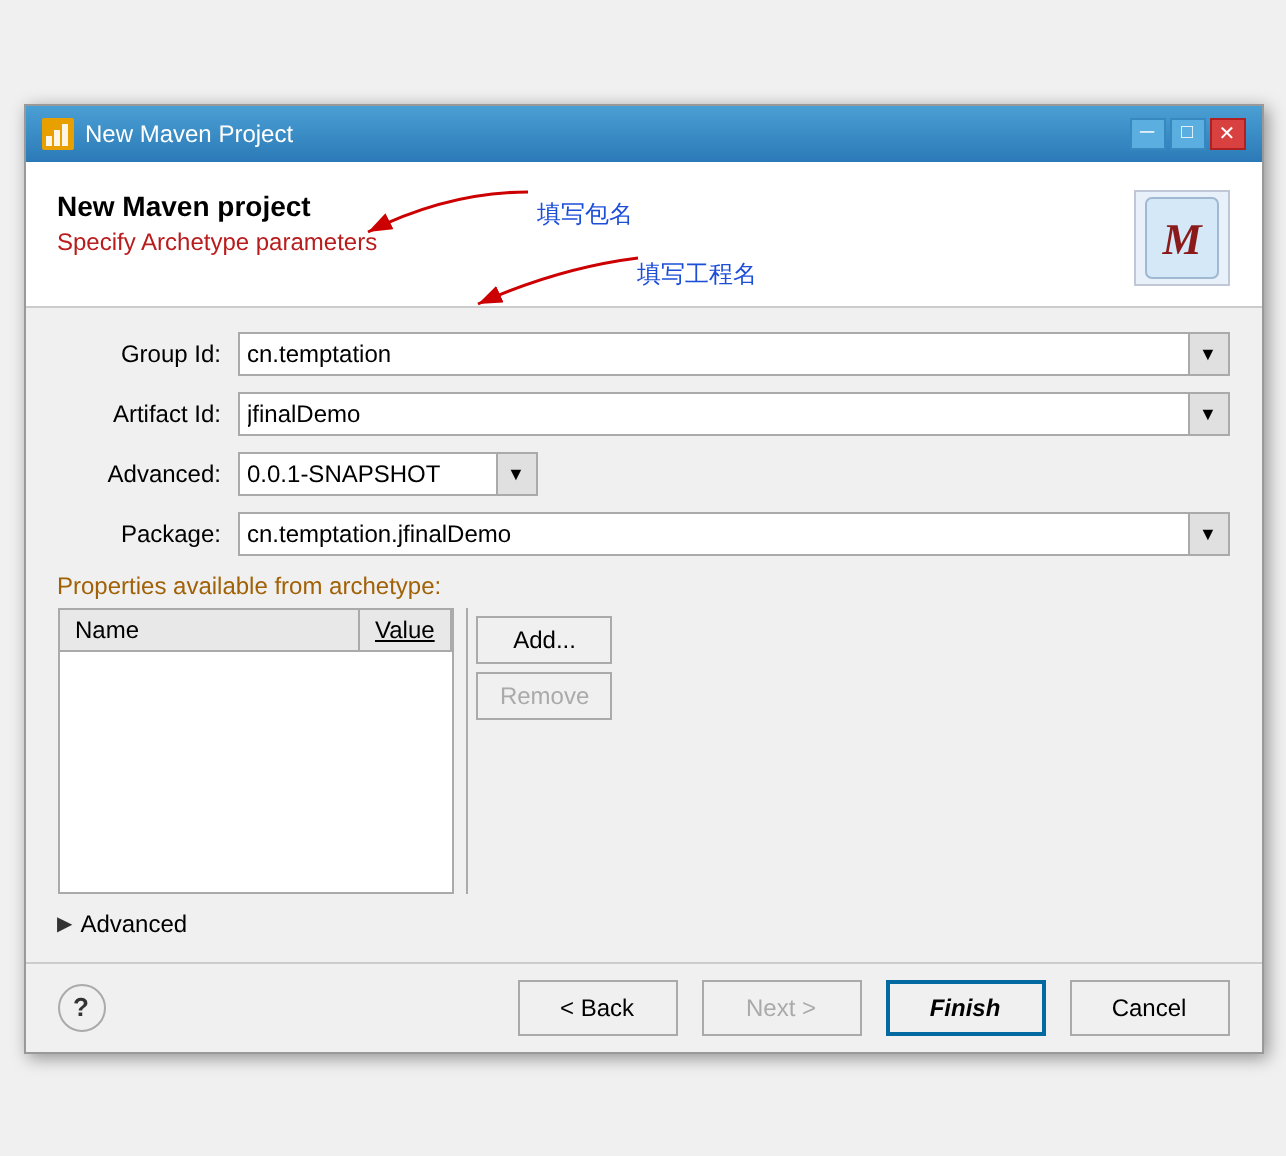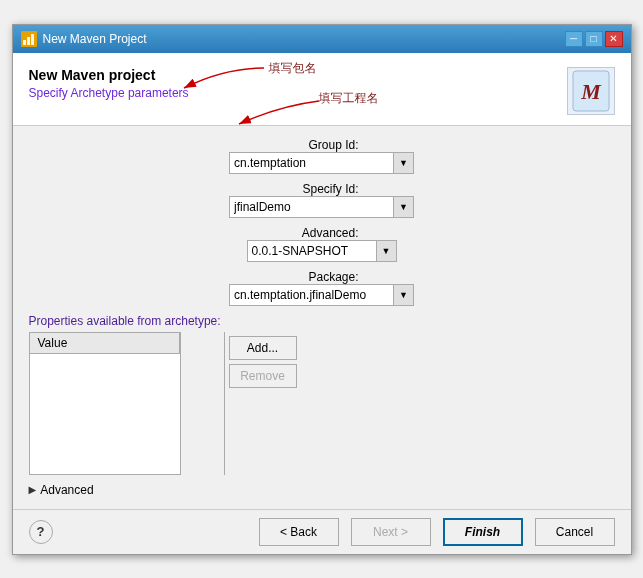--- a/index.html
+++ b/index.html
@@ -81,21 +81,21 @@
       border-bottom: 1px solid #ccc;
     }
     .dialog-header-text h2 {
       font-size: 14px;
       font-weight: bold;
       color: #000;
       margin-bottom: 3px;
     }
     .dialog-header-text p {
       font-size: 12px;
-      color: #6d28d9;
+      color: #b91c1c;
     }
     .maven-logo {
       width: 48px;
       height: 48px;
       background: #e8f0fa;
       border: 1px solid #c0c8d8;
       display: flex;
       align-items: center;
       justify-content: center;
       font-size: 20px;
@@ -105,21 +105,20 @@
     }
     .dialog-body {
       padding: 12px 16px;
       flex: 1;
       position: relative;
     }
     .form-row {
       display: flex;
       align-items: center;
       margin-bottom: 8px;
-      flex-direction: column;
     }
     .form-label {
       width: 90px;
       font-size: 12px;
       color: #000;
       text-align: right;
       padding-right: 8px;
     }
     .form-input-wrap {
       flex: 1;
@@ -153,30 +152,31 @@
     .form-select {
       height: 22px;
       border: 1px solid #aaa;
       padding: 2px 4px;
       font-size: 12px;
       background: white;
       width: 130px;
     }
     .annotation-text {
       position: absolute;
-      color: #7f1d1d;
+      color: #1d4ed8;
       font-size: 12px;
       font-weight: normal;
+      margin-top: 11px;
     }
     .properties-section {
       margin-top: 4px;
     }
     .properties-label {
       font-size: 12px;
-      color: #4c1d95;
+      color: #a16207;
       margin-bottom: 4px;
     }
     .properties-table-container {
       border: 1px solid #aaa;
       background: white;
       display: flex;
       gap: 0;
     }
     .properties-table {
       flex: 1;
@@ -203,21 +203,20 @@
       min-height: 120px;
       background: white;
     }
     .table-buttons {
       display: flex;
       flex-direction: column;
       padding: 4px;
       gap: 4px;
       border-left: 1px solid #aaa;
       background: #f0f0f0;
-      margin-left: 37px;
     }
     .action-btn {
       width: 68px;
       height: 24px;
       background: #f0f0f0;
       border: 1px solid #aaa;
       font-size: 12px;
       cursor: pointer;
       display: flex;
       align-items: center;
@@ -358,21 +357,21 @@
 
     <div class="form-row">
       <span class="form-label">Group Id:</span>
       <div class="form-input-wrap">
         <input class="form-input" type="text" value="cn.temptation" style="">
         <div class="form-dropdown">▼</div>
       </div>
     </div>
 
     <div class="form-row">
-      <span class="form-label">Specify Id:</span>
+      <span class="form-label">Artifact Id:</span>
       <div class="form-input-wrap">
         <input class="form-input" type="text" value="jfinalDemo" style="">
         <div class="form-dropdown">▼</div>
       </div>
     </div>
 
     <div class="form-row">
       <span class="form-label">Advanced:</span>
       <div class="form-select-wrap">
         <input class="form-select" type="text" value="0.0.1-SNAPSHOT" style="">
@@ -387,20 +386,21 @@
         <div class="form-dropdown">▼</div>
       </div>
     </div>
 
     <div class="properties-section">
       <div class="properties-label">Properties available from archetype:</div>
       <div style="display:flex; gap:6px;">
         <div class="properties-table-container">
           <div class="properties-table">
             <div class="table-header">
+              <div class="table-header-cell">Name</div>
               <div class="table-header-cell">Value</div>
             </div>
             <div class="table-body"></div>
           </div>
         </div>
         <div class="table-buttons">
           <button class="action-btn">Add...</button>
           <button class="action-btn disabled">Remove</button>
         </div>
       </div>

